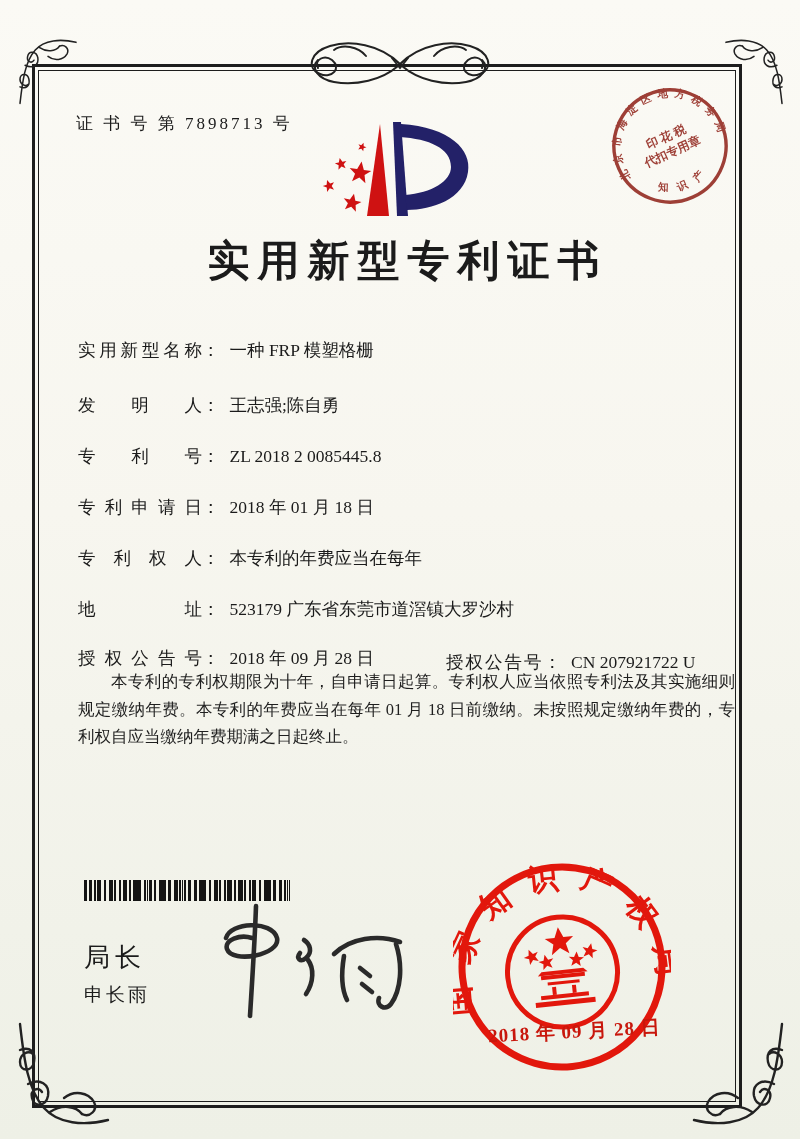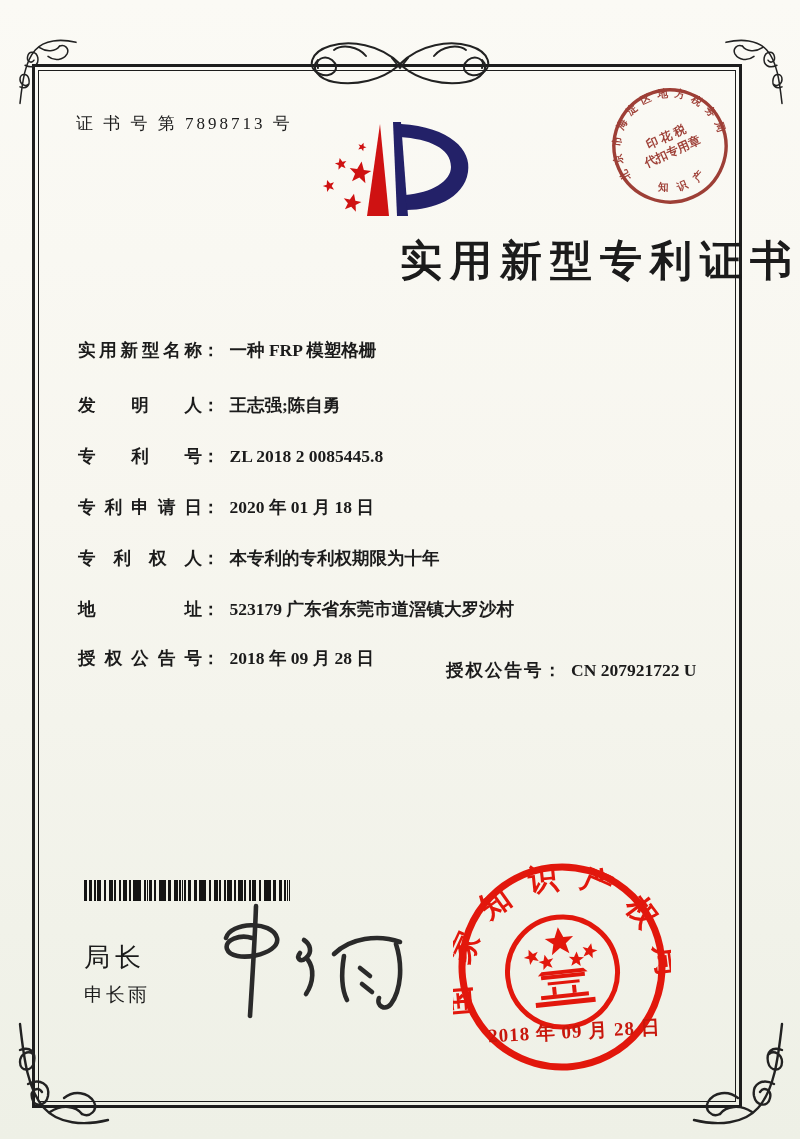--- a/index.html
+++ b/index.html
@@ -12,29 +12,29 @@
   
   .frame{position:absolute; left:32px; top:64px; width:704px; height:1038px;
          border:3px solid #1d1d1d;}
   .frame-inner{position:absolute; inset:3px; border:1px solid #1d1d1d;}
   .orn{position:absolute; pointer-events:none;}
   
   .cert-no{position:absolute; left:76px; top:112px; font-size:17px; letter-spacing:3px;}
   
   .logo{position:absolute; left:312px; top:110px;}
   
-  .title{position:absolute; left:15px; right:0; top:233px; text-align:right;
+  .title{position:absolute; left:15px; right:0; top:233px; text-align:center;
          font-size:42px; font-weight:700; letter-spacing:8px;}
   
   .fields{position:absolute; left:78px; top:338px; width:652px; font-size:17.5px;}
-  .frow{position:absolute; left:0; white-space:nowrap;font-weight:bold;}
+  .frow{position:absolute; left:0; white-space:nowrap;}
   .r0{top:0px}.r1{top:55px}.r2{top:106px}.r3{top:157px}.r4{top:208px}.r5{top:259px}.r6{top:308px}
   .flabel{display:inline-block; width:124px; text-align:justify; text-align-last:justify;}
   .fcolon{margin-right:10px;}
-  .grant{position:absolute; left:368px; top:12px; white-space:nowrap;}
+  .grant{position:absolute; left:368px; top:4px; white-space:nowrap;}
   .grant .glabel{letter-spacing:2px;}
   
   .body-text{position:absolute; left:78px; top:668px; width:657px;
              font-size:16.5px; line-height:27.5px; text-align:justify; color:#1f1f1f;}
   .body-text p{margin:0 0 1px 0; text-indent:2em;}
   
   .barcode{position:absolute; left:84px; top:880px; width:206px; height:21px;
     background:
       repeating-linear-gradient(90deg,#141414 0 2px,transparent 2px 5px),
       repeating-linear-gradient(90deg,#141414 0 1px,transparent 1px 7px),
@@ -124,37 +124,38 @@
     <div class="frow r0">
       <span class="flabel">实用新型名称</span><span class="fcolon">：</span><span class="fvalue">一种 FRP 模塑格栅</span>
     </div>
     <div class="frow r1">
       <span class="flabel">发明人</span><span class="fcolon">：</span><span class="fvalue">王志强;陈自勇</span>
     </div>
     <div class="frow r2">
       <span class="flabel">专利号</span><span class="fcolon">：</span><span class="fvalue">ZL 2018 2 0085445.8</span>
     </div>
     <div class="frow r3">
-      <span class="flabel">专利申请日</span><span class="fcolon">：</span><span class="fvalue">2020 年 01 月 18 日</span>
+      <span class="flabel">专利申请日</span><span class="fcolon">：</span><span class="fvalue">2018 年 01 月 18 日</span>
     </div>
     <div class="frow r4">
-      <span class="flabel">专利权人</span><span class="fcolon">：</span><span class="fvalue">本专利的专利权期限为十年</span>
+      <span class="flabel">专利权人</span><span class="fcolon">：</span><span class="fvalue">本专利的年费应当在每年</span>
     </div>
     <div class="frow r5">
       <span class="flabel">地址</span><span class="fcolon">：</span><span class="fvalue">523179 广东省东莞市道滘镇大罗沙村</span>
     </div>
     <div class="frow r6">
       <span class="flabel">授权公告号</span><span class="fcolon">：</span><span class="fvalue">2018 年 09 月 28 日</span>
       <span class="grant">
         <span class="glabel">授权公告号</span><span class="fcolon">：</span><span>CN 207921722 U</span>
       </span>
     </div>
   </div>
 
   <div class="body-text">
+    <p>本专利的专利权期限为十年，自申请日起算。专利权人应当依照专利法及其实施细则规定缴纳年费。本专利的年费应当在每年 01 月 18 日前缴纳。未按照规定缴纳年费的，专利权自应当缴纳年费期满之日起终止。</p>
   </div>
 
   <div class="barcode"></div>
 
   <div class="signer-title">局长</div>
   <div class="signer-name">申长雨</div>
 
   <svg class="signature" width="250" height="130" viewBox="0 0 250 130">
     <g stroke="#1a1a1a" stroke-width="4.6" fill="none" stroke-linecap="round" stroke-linejoin="round" opacity="0.92">
       <path d="M64,8 C63,40 60,85 58,118"></path>

